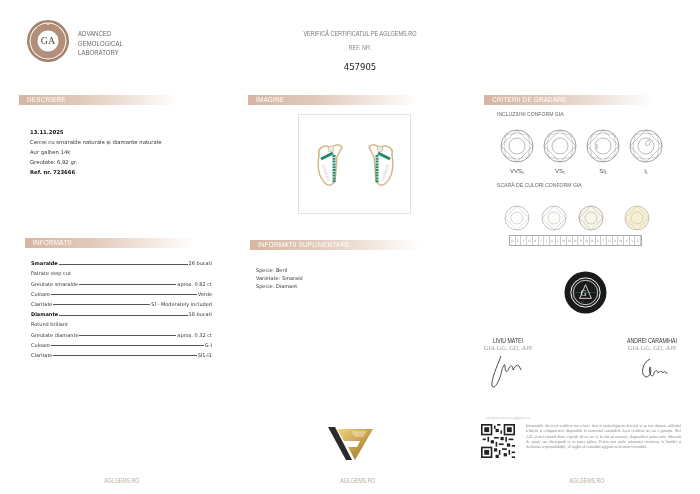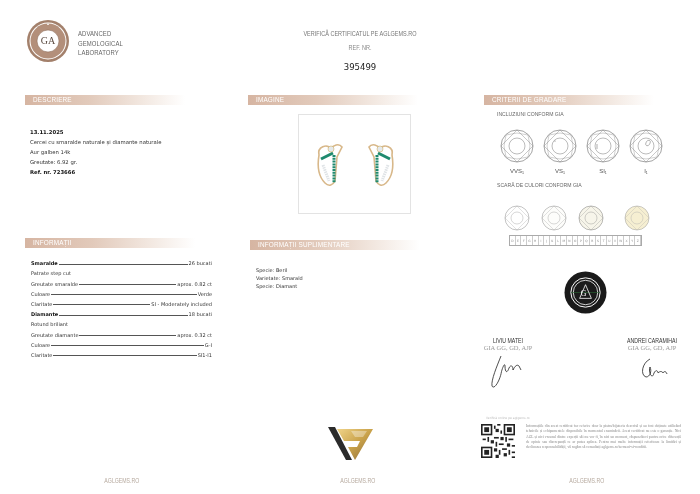--- a/index.html
+++ b/index.html
@@ -74,23 +74,23 @@
   <path d="M22 4 L23 6 L21 6 Z" fill="#fff"></path>
 </svg>
 <div class="logo-text">
   <div>ADVANCED</div>
   <div>GEMOLOGICAL</div>
   <div>LABORATORY</div>
 </div>
 
 <div class="verify">VERIFICĂ CERTIFICATUL PE AGLGEMS.RO</div>
 <div class="refnr-label">REF. NR.</div>
-<div class="refnr-value">395499</div>
-
-<div class="bar" style="left:25px; top:95px; width:160px;text-align:right;">
+<div class="refnr-value">457905</div>
+
+<div class="bar" style="left:19px; top:95px; width:160px;text-align:right;">
     <span>DESCRIERE</span>
   </div>
 <div class="bar" style="left:248px; top:95px; width:170px;padding-left:16px;">
     <span>IMAGINE</span>
   </div>
 <div class="bar" style="left:484px; top:95px; width:170px;">
     <span>CRITERII DE GRADARE</span>
   </div>
 <div class="bar" style="left:25px; top:238px; width:170px;text-decoration:underline;">
     <span>INFORMAȚII</span>

